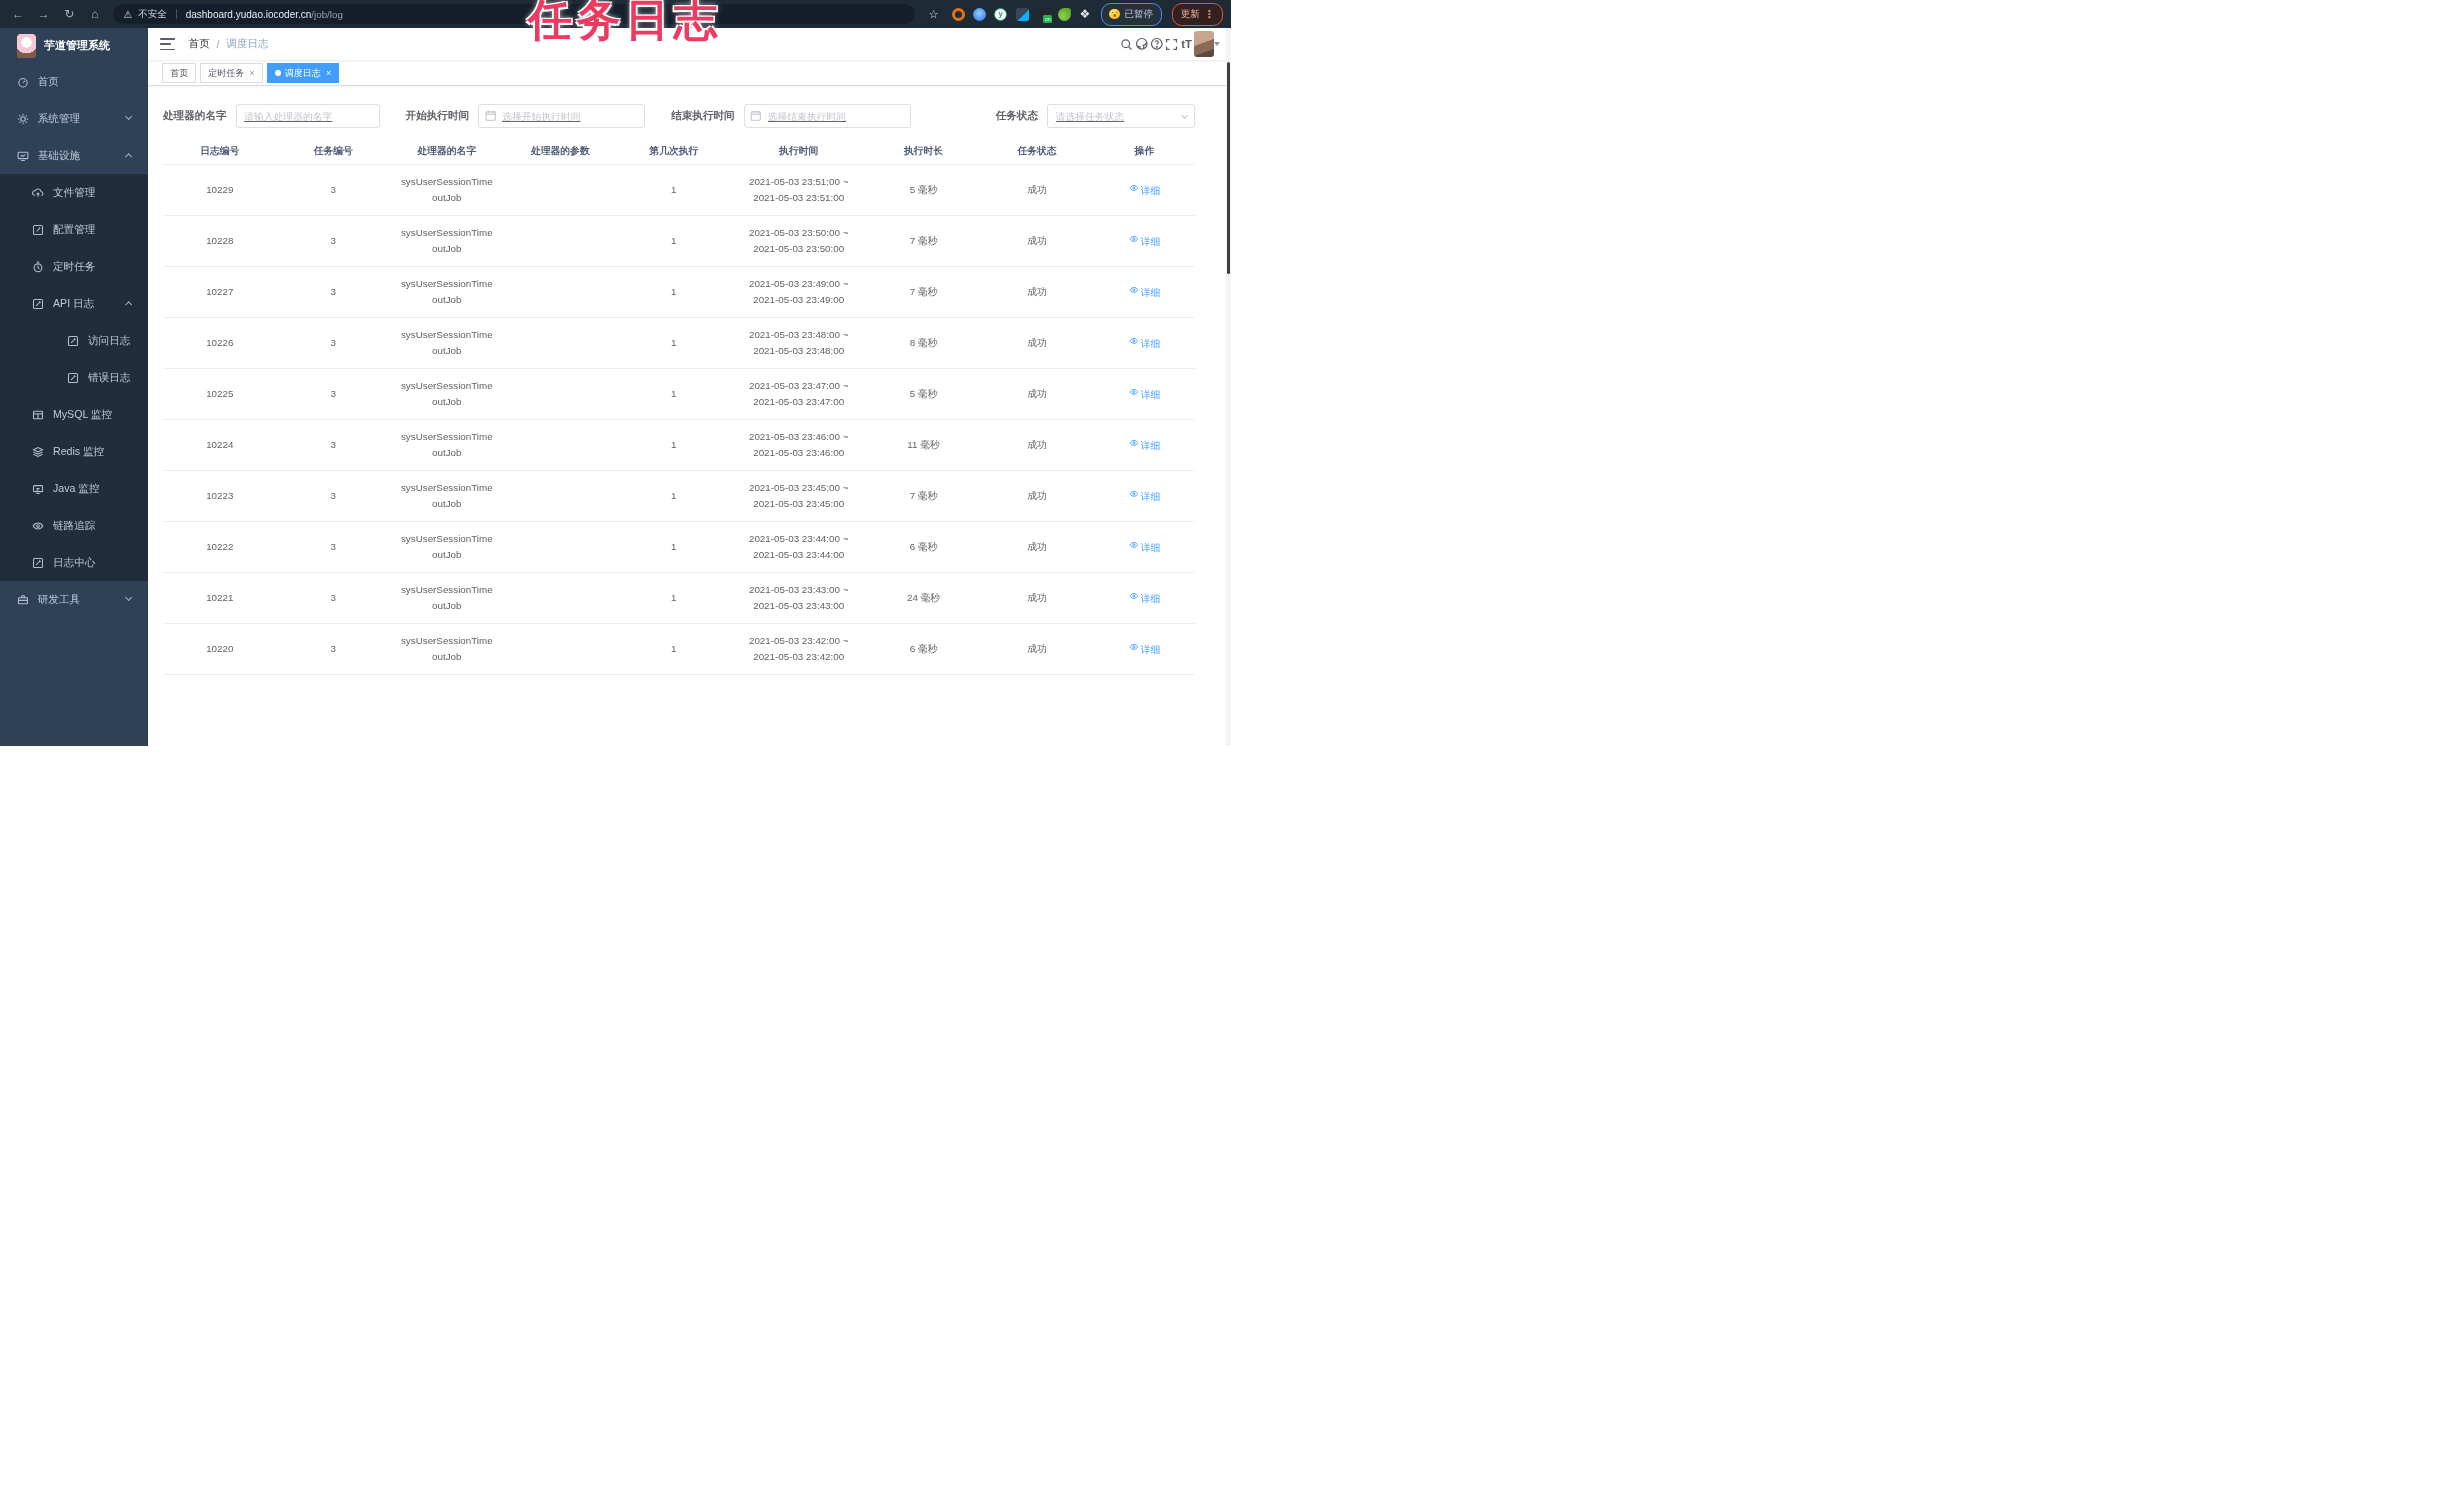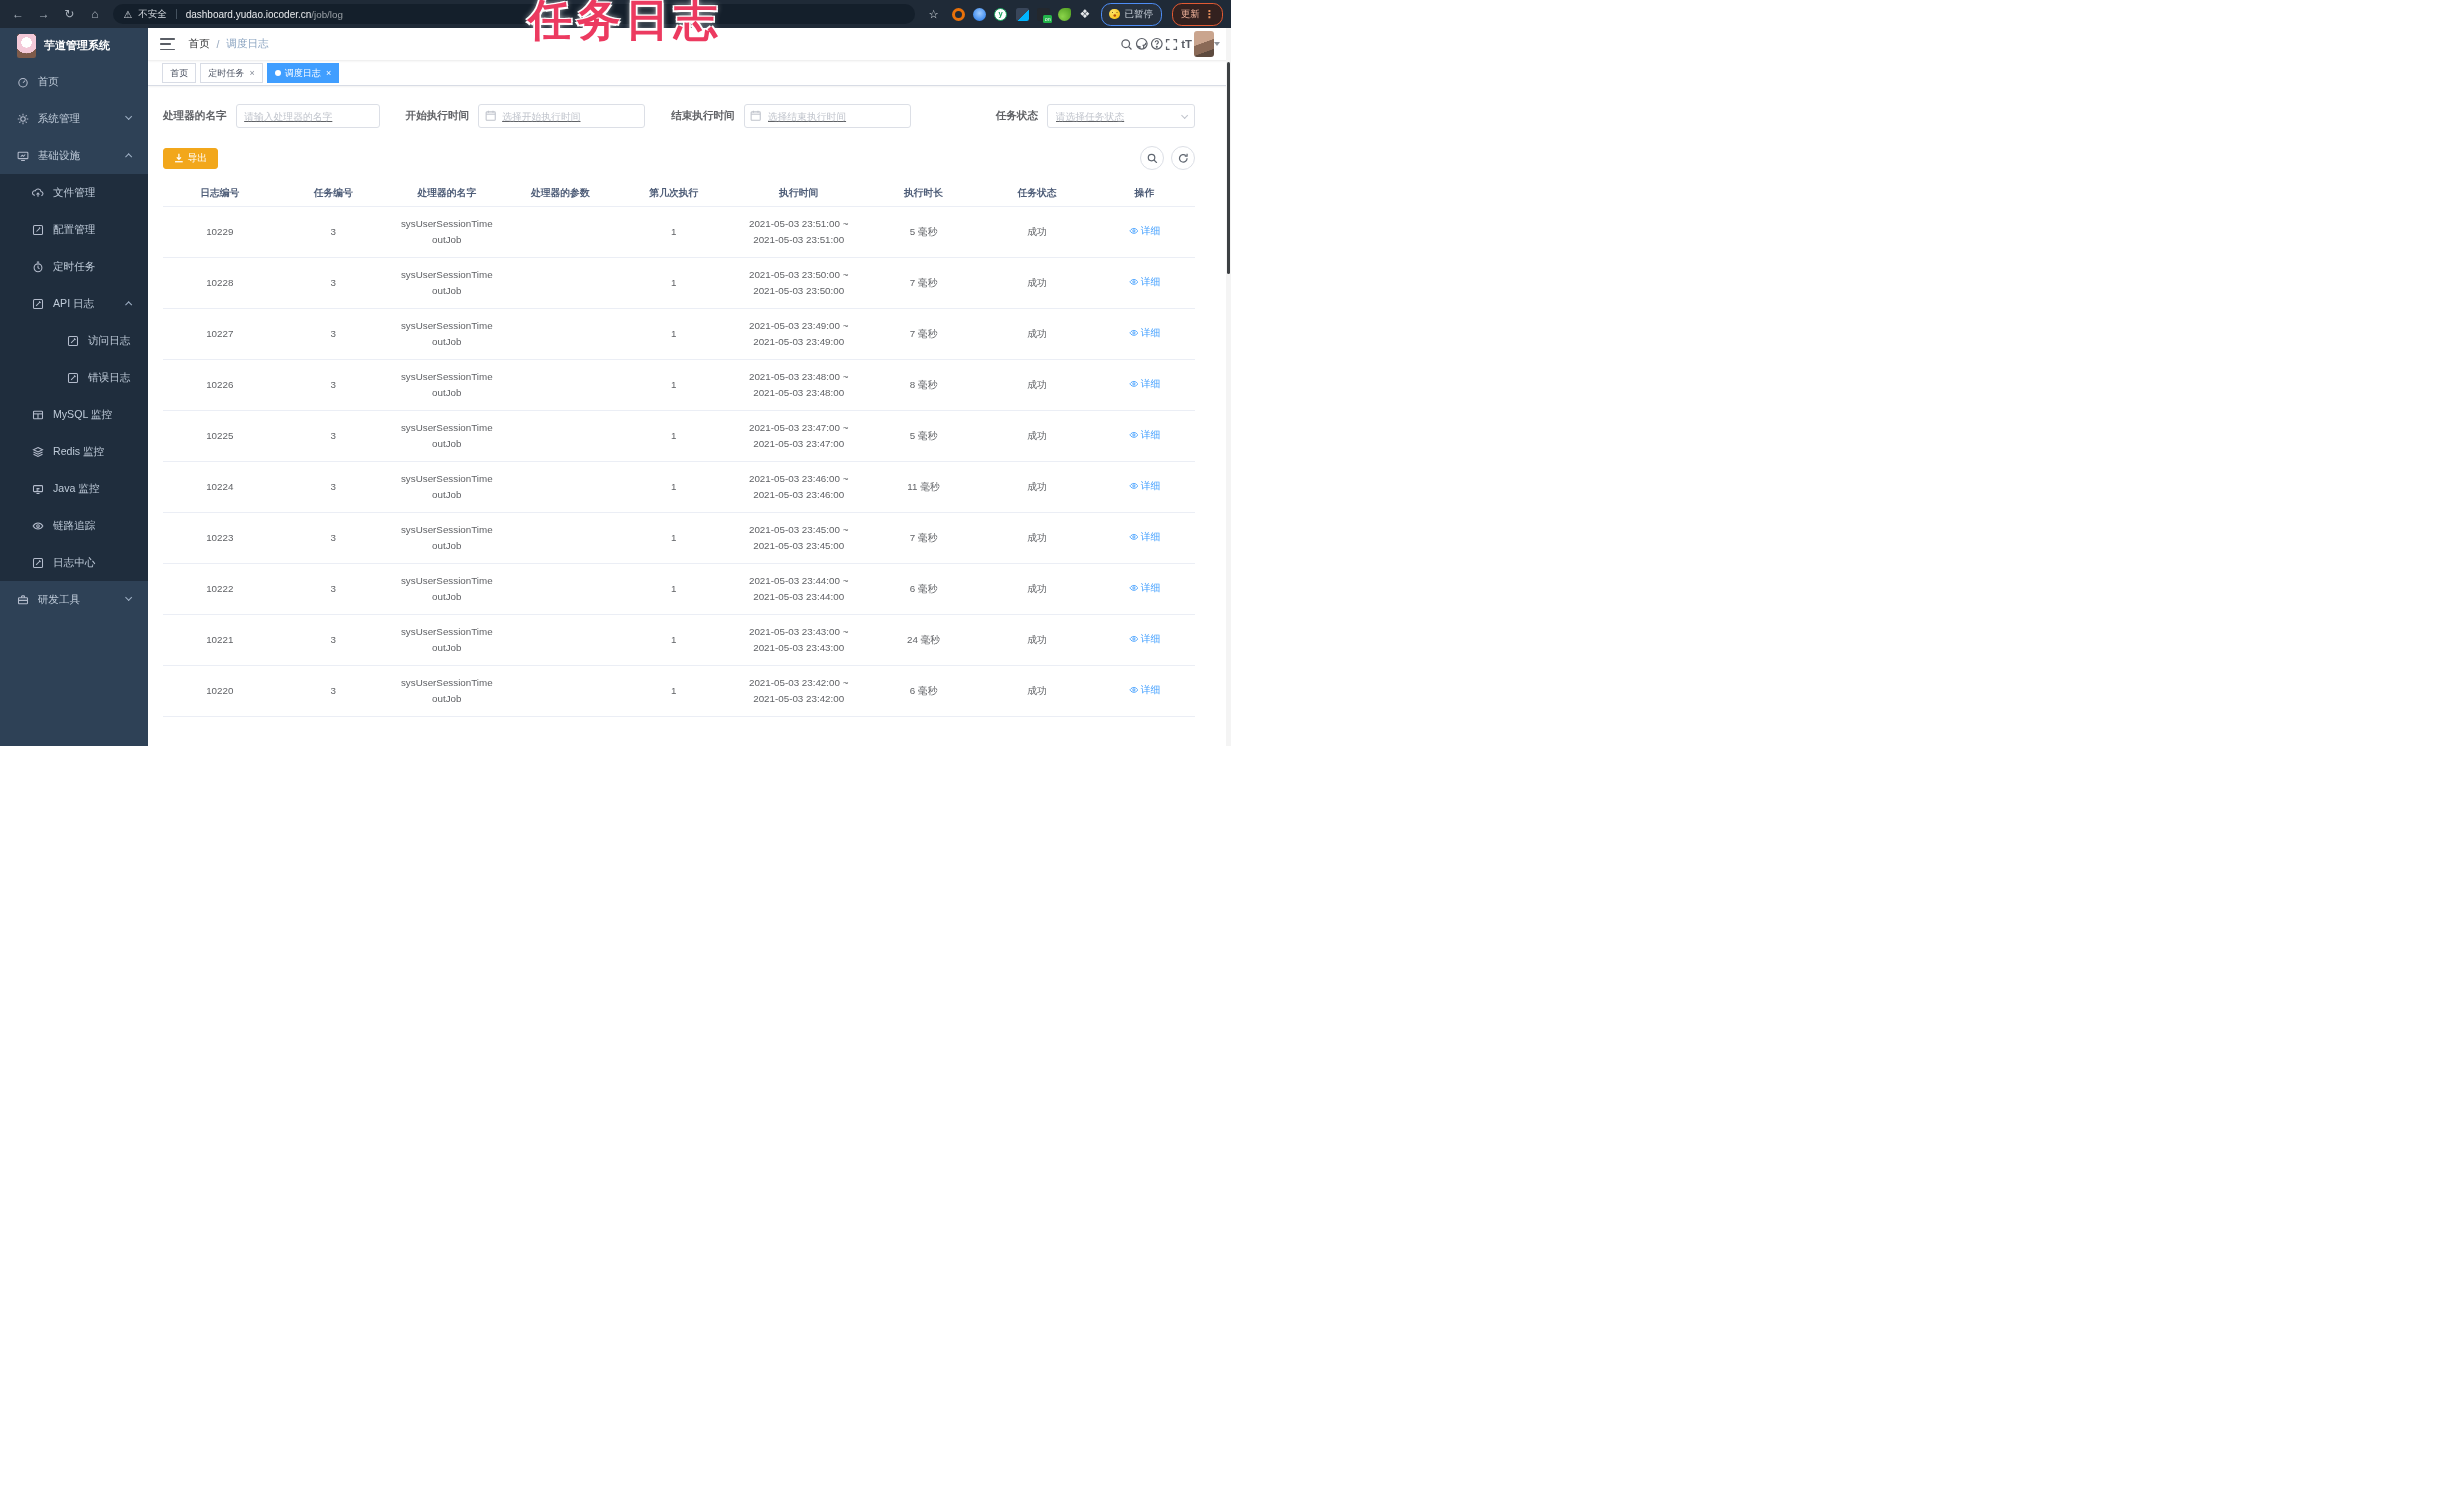--- a/index.html
+++ b/index.html
@@ -108,21 +108,21 @@
   .toolbar-row { margin-top:18px; display:flex; align-items:center; }
   .btn-warning { background:#f2a71b; border-color:#f2a71b; color:#fff; height:21px; }
   .tool-circles { margin-left:auto; display:flex; gap:6.8px; }
   .circle-btn { width:24px; height:24px; border-radius:50%; border:0.8px solid #dcdfe6; background:#fff; color:#5f6670; display:flex; align-items:center; justify-content:center; cursor:pointer; font-size:10.6px; }
   .circle-btn svg { stroke:#5f6670; fill:none; stroke-width:1.6; }
 
   
   table.log { width:100%; border-collapse:collapse; table-layout:fixed; margin-top:9.8px; }
   table.log th { height:27px; font-size:9.8px; font-weight:bold; color:#4e5d78; border-bottom:0.8px solid #ebeef5; text-align:center; padding:0 4.5px; }
   table.log td { height:51px; font-size:9.8px; color:#606266; border-bottom:0.8px solid #ebeef5; text-align:center; padding:3px 9px; word-break:break-all; line-height:16px; vertical-align:middle; }
-  .t-link { color:#409EFF; cursor:pointer; display:inline-flex; align-items:center; gap:2.3px; }
+  .t-link { color:#409EFF; cursor:pointer; display:inline-flex; gap:2.3px; }
   .t-link svg { stroke:#409EFF; fill:none; stroke-width:1.5; }
   .time-line { display:block; line-height:16.7px; }
 </style>
 </head>
 <body>
 
 <div class="browser-bar">
   <span class="nav-ico">←</span>
   <span class="nav-ico">→</span>
   <span class="nav-ico">↻</span>
@@ -409,43 +409,20 @@
         <div class="f-item gap-last">
           <span class="f-label">任务状态</span>
           <span class="f-ctrl">
             <input class="f-input w-select" readonly="" placeholder="请选择任务状态" style="">
             <span class="sel-chev"></span>
           </span>
         </div>
       </div>
 
 
-      <div class="toolbar-row">
-        <button class="btn btn-warning">
-          <svg width="9.8" height="9.8" viewBox="0 0 14 14">
-              <path d="M7 1v8M4 6.2L7 9.2l3-3"></path>
-              <path d="M1.5 12.5h11"></path>
-            </svg>
-          <span>导出</span>
-        </button>
-        <div class="tool-circles">
-          <span class="circle-btn">
-              <svg width="10.6" height="10.6" viewBox="0 0 14 14">
-                <circle cx="6" cy="6" r="4.3"></circle>
-                <line x1="9.2" y1="9.2" x2="13" y2="13"></line>
-              </svg>
-            </span>
-          <span class="circle-btn">
-              <svg width="10.6" height="10.6" viewBox="0 0 14 14">
-                <path d="M12 7a5 5 0 1 1-1.7-3.7"></path>
-                <path d="M12 1v3h-3"></path>
-              </svg>
-            </span>
-        </div>
-      </div>
 
       <table class="log">
         <colgroup>
           <col style="width:11%">
             <col style="width:11%">
             <col style="width:11%">
             <col style="width:11%">
             <col style="width:11%">
             <col style="width:13.2%">
             <col style="width:11%">

